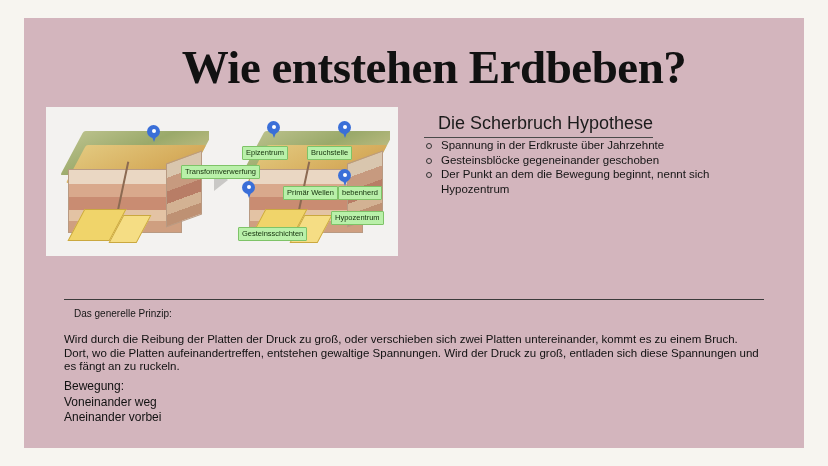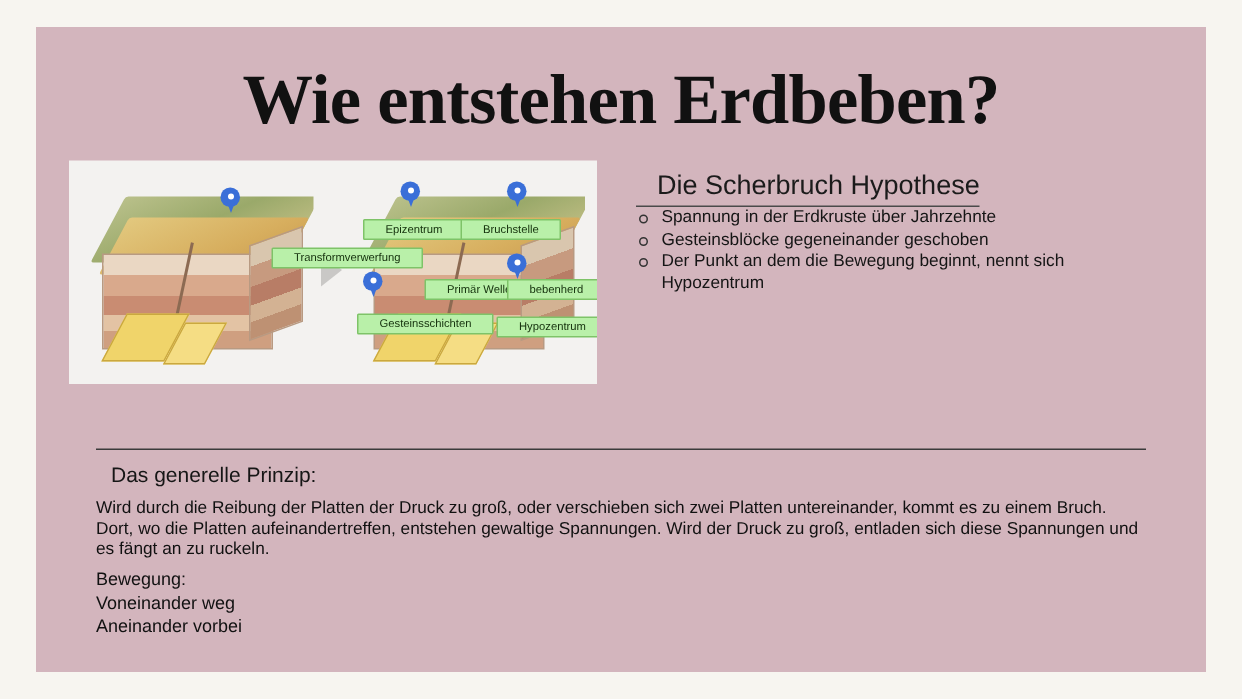--- a/index.html
+++ b/index.html
@@ -26,20 +26,21 @@
     left: 0;
     top: 22px;
     width: 780px;
     text-align: center;
     font-family: "Liberation Serif", serif;
     font-weight: bold;
     font-size: 47px;
     letter-spacing: -0.5px;
     color: #111111;
     white-space: nowrap;
+    padding-left: 20px;
   }
   
   #figure {
     position: absolute;
     left: 22px;
     top: 89px;
     width: 352px;
     height: 149px;
     background: #f3f2f0;
     overflow: hidden;
@@ -144,21 +145,21 @@
     border-right: 3px solid transparent;
     border-top: 8px solid #3a6fd8;
   }
   .tag {
     position: absolute;
     background: #b9f0a9;
     border: 1px solid #7ec368;
     color: #14300c;
     font-size: 7.5px;
     line-height: 10px;
-    padding: 1px 14px;
+    padding: 1px 3px;
     white-space: nowrap;
     border-radius: 1px;
   }
   
   #hypothesis {
     position: absolute;
     left: 400px;
     top: 95px;
     width: 330px;
   }
@@ -192,21 +193,21 @@
     left: 40px;
     top: 281px;
     width: 700px;
     height: 1px;
     background: #3b3b3b;
   }
   #principle-title {
     position: absolute;
     left: 50px;
     top: 290px;
-    font-size: 14px;
+    font-size: 10px;
     color: #161616;
     text-align: right;
   }
   #principle-body {
     position: absolute;
     left: 40px;
     top: 315px;
     width: 700px;
     font-size: 11.5px;
     line-height: 13.5px;
@@ -279,21 +280,21 @@
       <div class="head"></div>
       <div class="dot"></div>
       <div class="tip"></div>
     </div>
 
     <div class="tag" style="left:103px; top:58px;margin-left:32px;">Transformverwerfung</div>
     <div class="tag" style="left:196px; top:39px;">Epizentrum</div>
     <div class="tag" style="left:261px; top:39px;">Bruchstelle</div>
     <div class="tag" style="left:237px; top:79px;">Primär Wellen</div>
     <div class="tag" style="left:292px; top:79px;">bebenherd</div>
-    <div class="tag" style="left:192px; top:102px;">Gesteinsschichten</div>
+    <div class="tag" style="left:192px; top:120px;">Gesteinsschichten</div>
     <div class="tag" style="left:285px; top:104px;">Hypozentrum</div>
   </div>
 
   <div id="hypothesis">
     <div id="hyp-title">Die Scherbruch Hypothese</div>
     <div class="bullet">Spannung in der Erdkruste über Jahrzehnte</div>
     <div class="bullet">Gesteinsblöcke gegeneinander geschoben</div>
     <div class="bullet">Der Punkt an dem die Bewegung beginnt, nennt sich Hypozentrum</div>
   </div>
 

